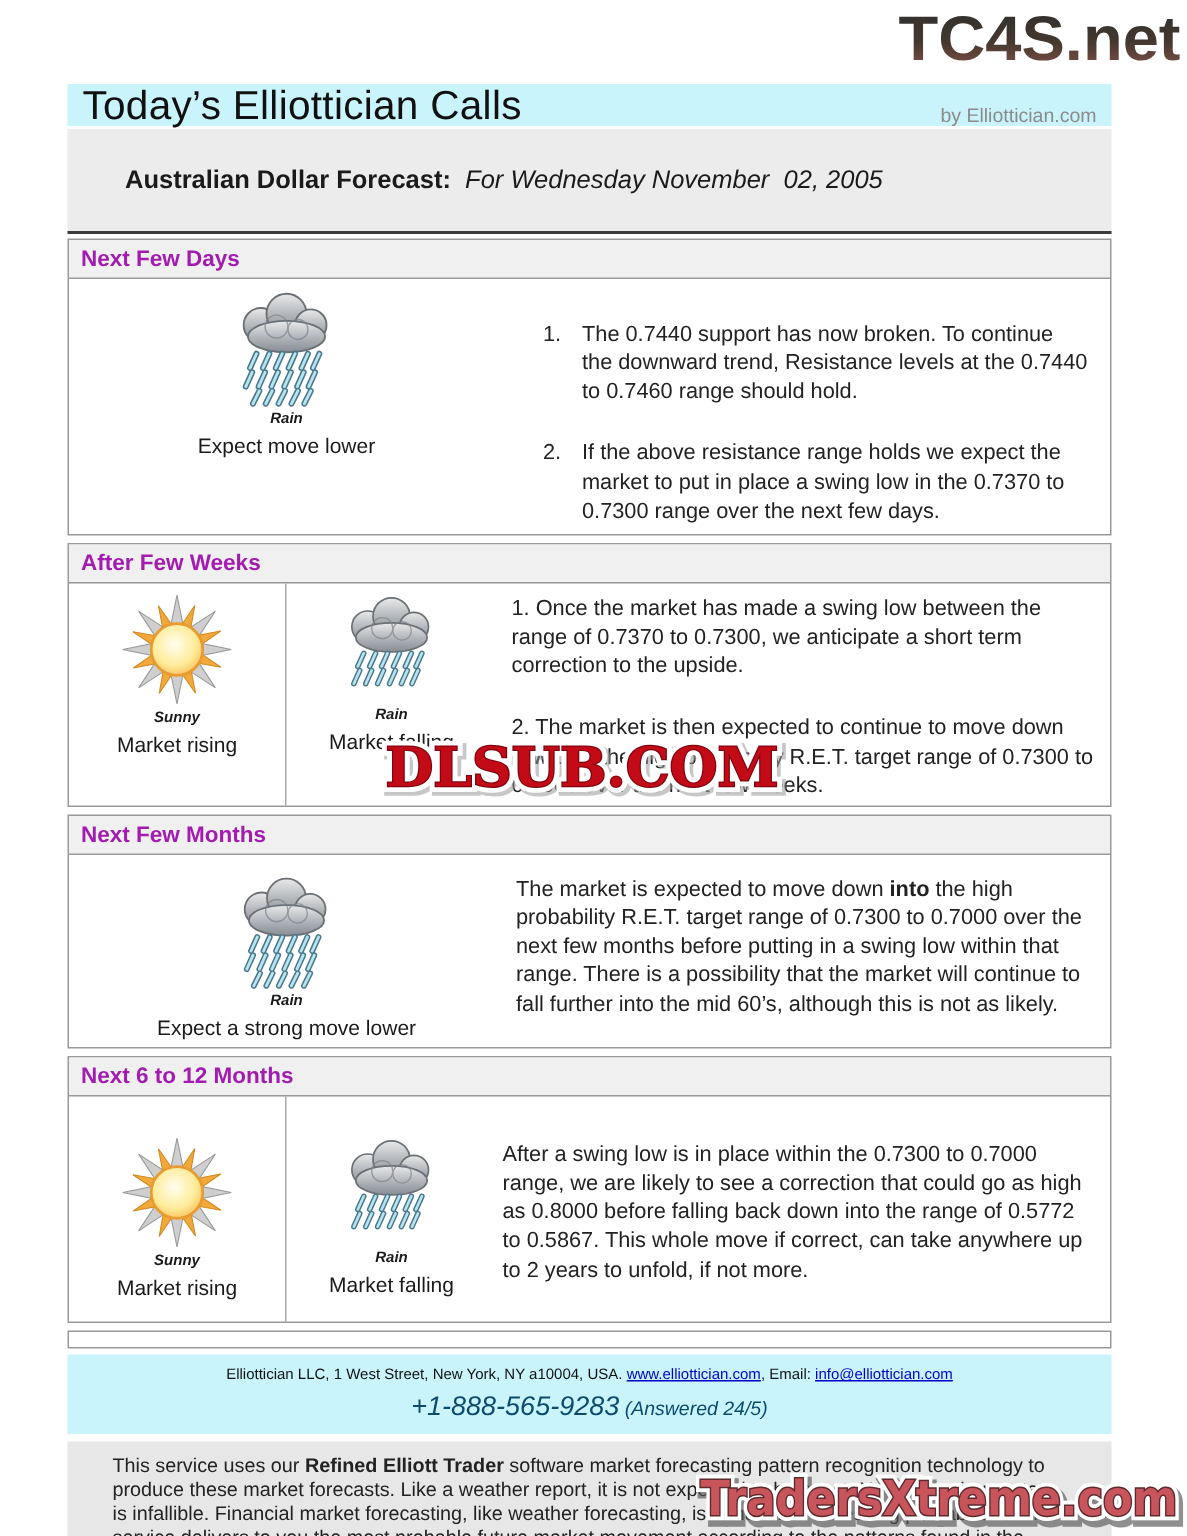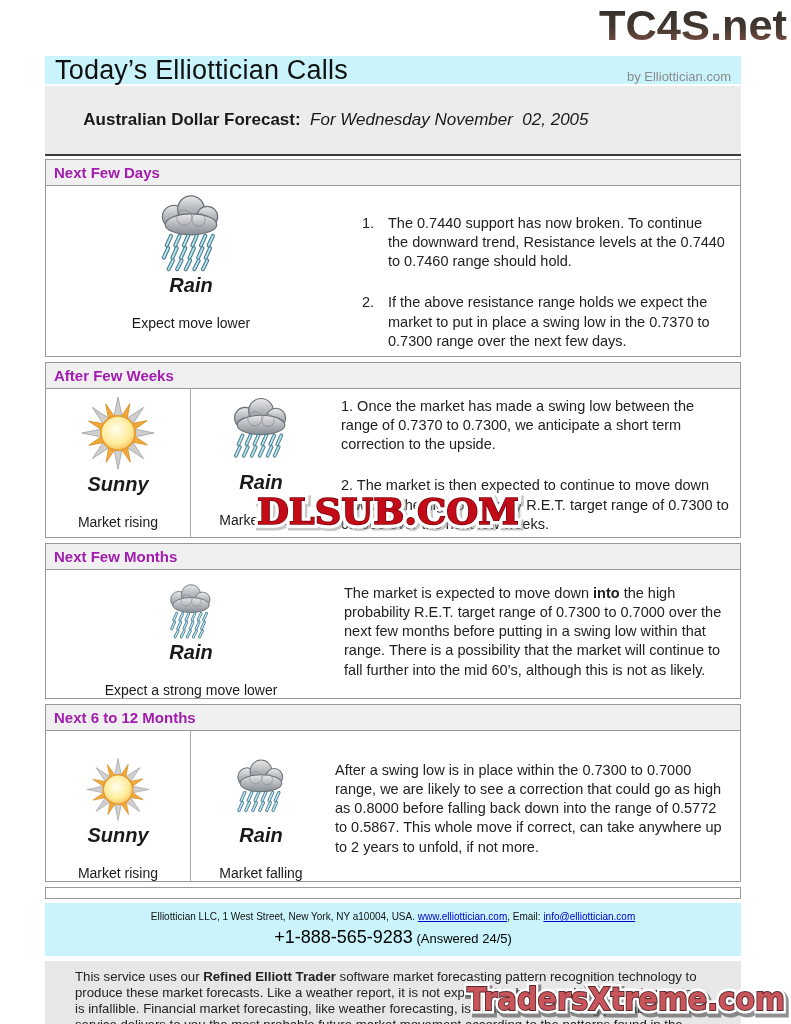--- a/index.html
+++ b/index.html
@@ -34,41 +34,41 @@
   .sec3 .section-body{height:128px;}
   .sec4 .section-body{height:150px;}
 
   .icon-cell{display:flex;flex-direction:column;align-items:center;text-align:center;
              box-sizing:border-box;padding-top:6px;}
   .wide{width:290px;}
   .colA{width:145px;border-right:1px solid #aaa;}
   .colB{width:140px;}
   .sec3 .icon-cell{padding-top:12px;}
   .sec4 .icon-cell{padding-top:26px;}
-  .icon-label{font-weight:bold;font-style:italic;font-size:20px;margin-top:2px;}
-  .icon-caption{font-size:14px;margin-top:18px;}
+  .icon-label{font-weight:bold;font-style:italic;font-size:10px;margin-top:2px;}
+  .icon-caption{font-size:14px;margin-top:4px;}
 
   .text-cell{flex:1;box-sizing:border-box;font-size:14.5px;line-height:1.32;color:#222;}
   .sec1 .text-cell{padding:28px 14px 0 26px;}
   .sec2 .text-cell{padding:8px 10px 0 10px;}
   .sec3 .text-cell{padding:14px 14px 0 8px;}
   .sec4 .text-cell{padding:30px 10px 0 4px;}
   .num-item{display:flex;margin-bottom:22px;}
   .num{width:26px;flex-shrink:0;}
   .para{margin:0 0 22px 0;}
   b{font-weight:bold;}
 
   
   .spacer-row{margin-top:5px;border:1px solid #999;height:10px;background:#fff;}
 
   
   .footer{margin-top:4px;background:#c9f4fb;text-align:center;padding:8px 0 8px;}
   .footer-line1{font-size:10px;color:#111;}
   .footer a{color:#0000cc;text-decoration:underline;}
-  .footer-line2{font-size:18px;margin-top:5px;color:#000000;}
+  .footer-line2{font-size:18px;margin-top:5px;color:#0c4a6e;font-style:italic;}
   .footer-line2 .note{font-size:13px;}
 
   
   .disclaimer{margin-top:5px;background:#e7e7e7;padding:8px 30px;box-sizing:border-box;
               font-size:13.2px;line-height:1.22;color:#222;}
   .disclaimer .ret{font-weight:bold;}
 
   
   .wm-center{position:absolute;left:248px;top:484px;width:280px;height:52px;}
   .wm-bottom{position:absolute;right:0;bottom:2px;width:330px;height:46px;}

